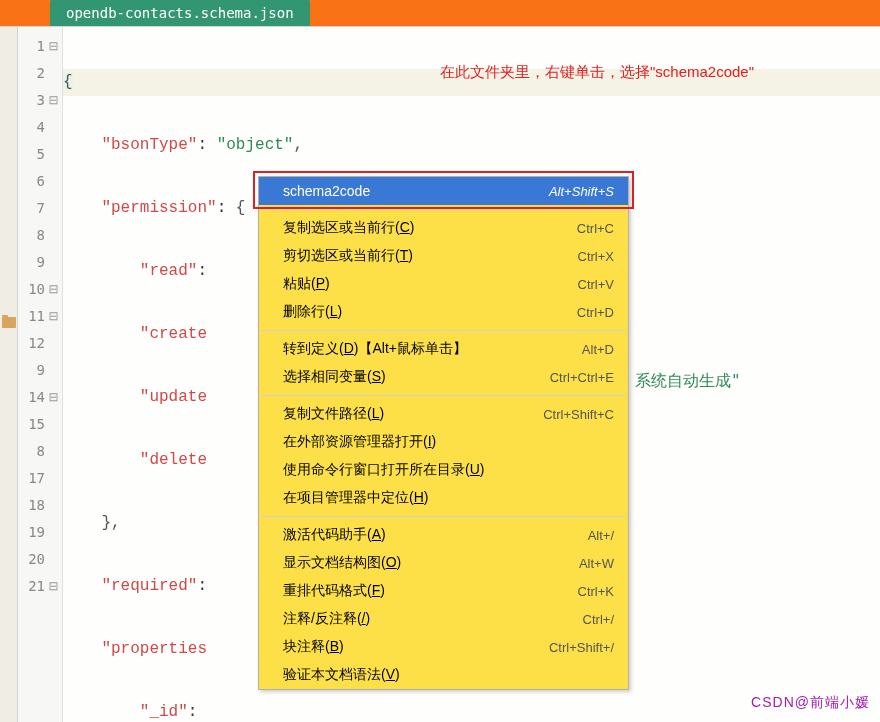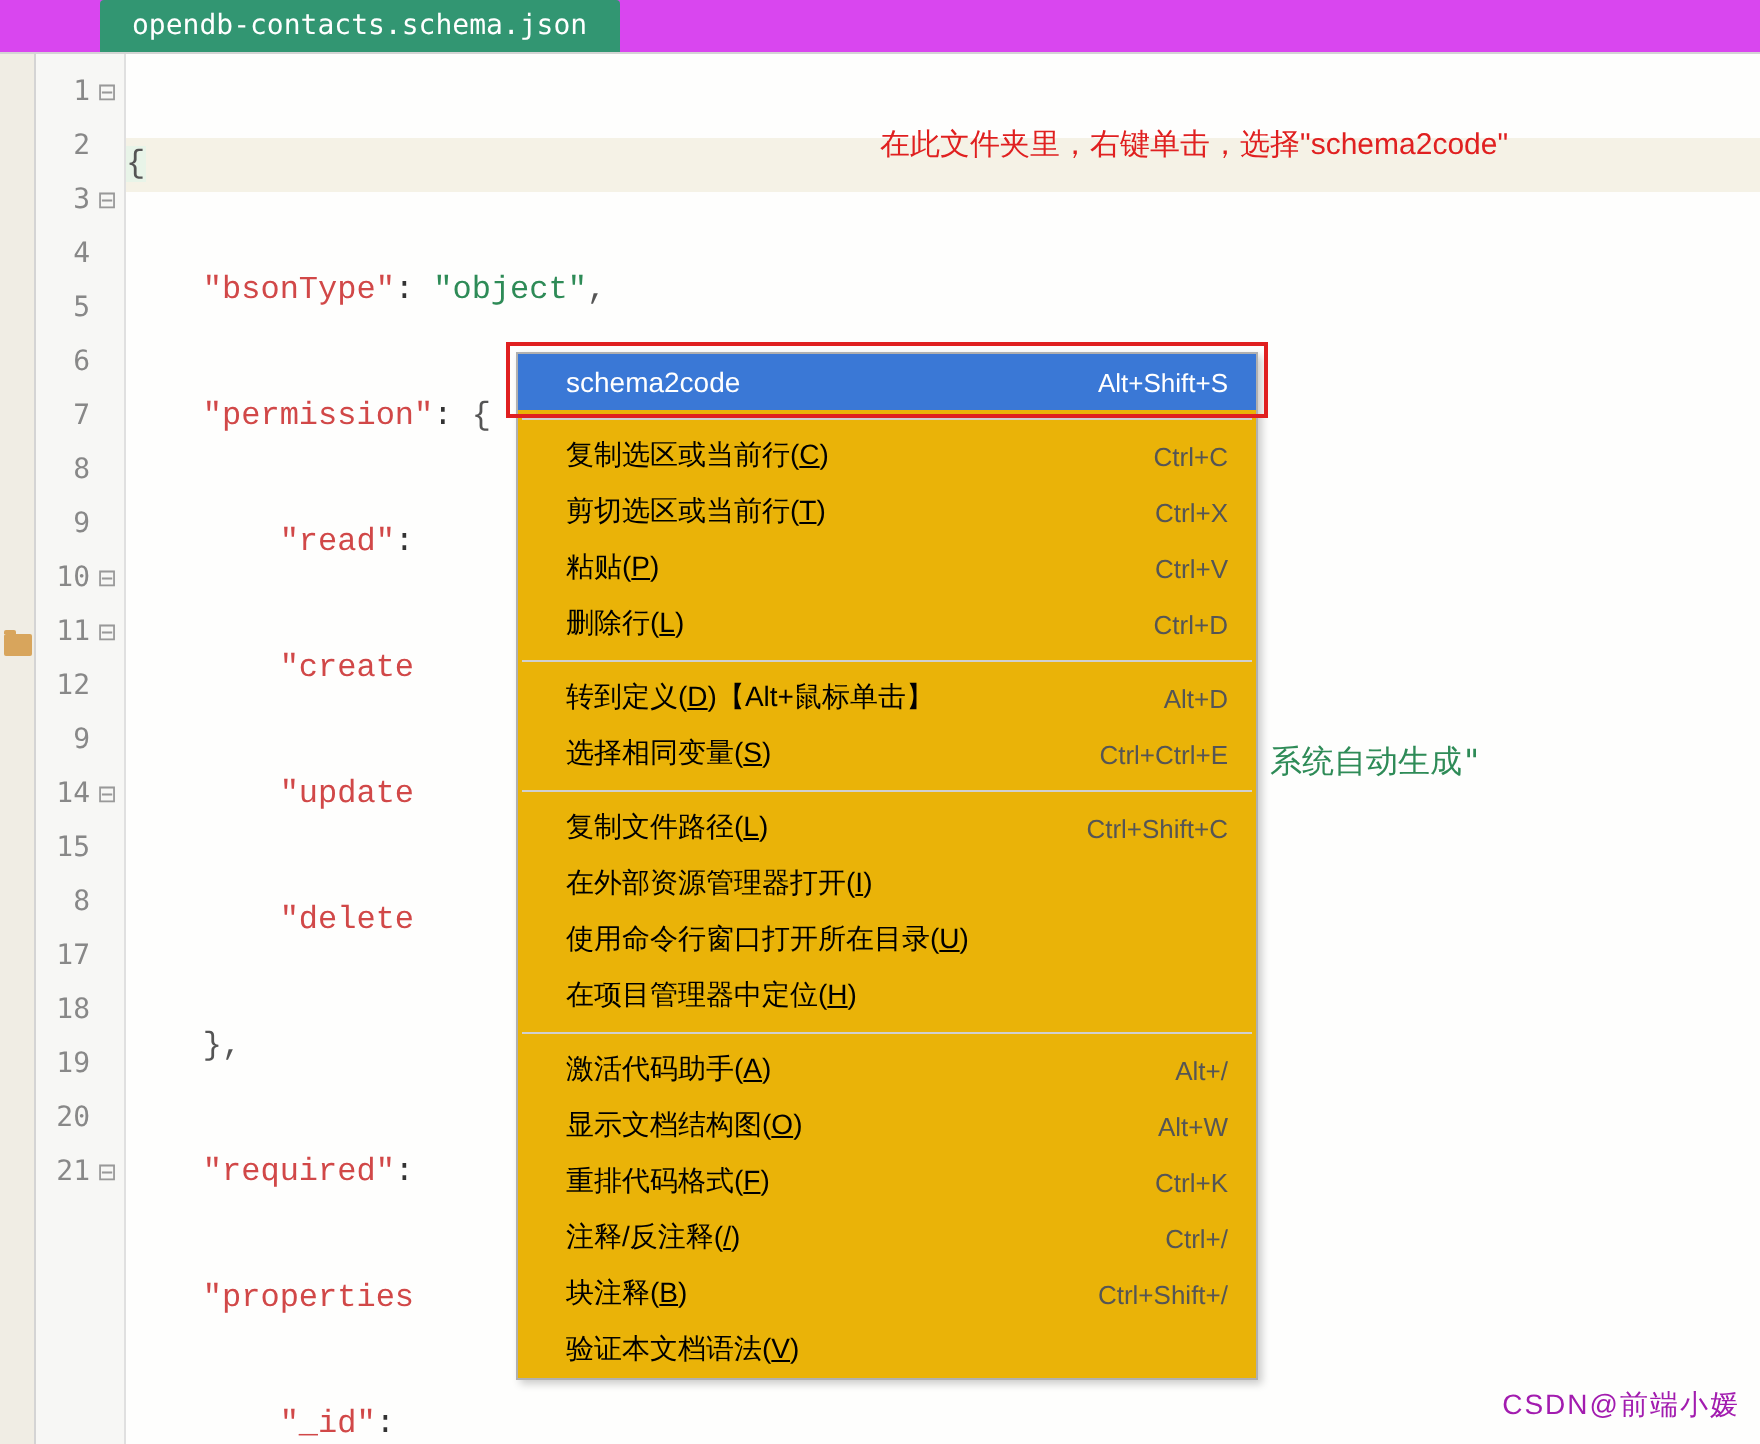--- a/index.html
+++ b/index.html
@@ -11,21 +11,21 @@
       width: 880px;
       height: 722px;
       position: relative;
     }
     .container {
       display: flex;
       flex-direction: column;
       height: 100%;
     }
     .tab-bar {
-      background: #d946ef;
+      background: #f97316;
       border-bottom: 1px solid #d4d4d4;
       height: 30px;
       display: flex;
       align-items: center;
       padding-left: 50px;
     }
     .tab {
       background: #329672;
       color: #fff;
       padding: 5px 16px;
@@ -115,21 +115,21 @@
       left: 440px;
       color: #e02020;
       font-size: 15px;
       font-family: "Microsoft YaHei", sans-serif;
     }
     .context-menu {
       position: absolute;
       top: 149px;
       left: 258px;
       width: 371px;
-      background: #eab308;
+      background: #fde047;
       border: 1px solid #b0b0b0;
       box-shadow: 2px 2px 4px rgba(0,0,0,0.2);
       z-index: 100;
       font-family: "Microsoft YaHei", "SimSun", sans-serif;
       font-size: 14px;
     }
     .menu-red-outline {
       position: absolute;
       top: -6px;
       left: -6px;
@@ -145,21 +145,21 @@
       height: 28px;
       padding: 0 14px 0 24px;
       cursor: default;
     }
     .menu-item.selected {
       background: #3a78d6;
       color: #fff;
     }
     .menu-label { flex: 1; }
     .menu-shortcut { color: #555; font-size: 13px; }
-    .menu-item.selected .menu-shortcut { color: #fff; }
+    .menu-item.selected .menu-shortcut { color: #fff; font-style: italic; }
     .menu-sep {
       height: 1px;
       background: #d0d0d0;
       margin: 4px 2px;
     }
     .mn { text-decoration: underline; }
     .outside-text {
       position: absolute;
       top: 344px;
       left: 635px;

